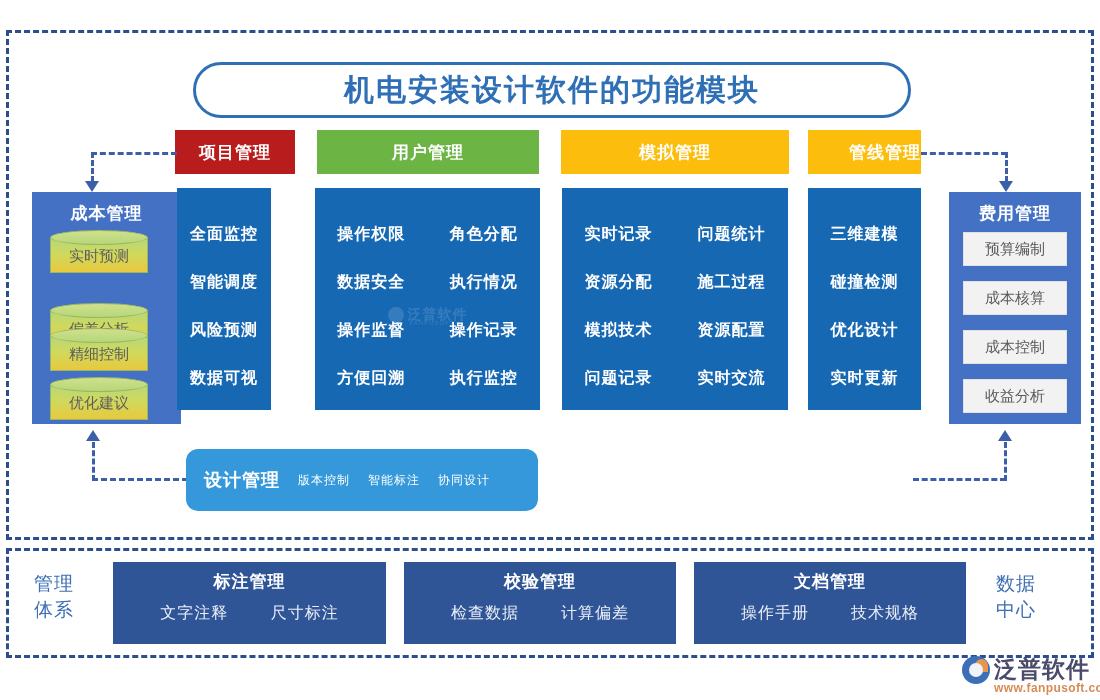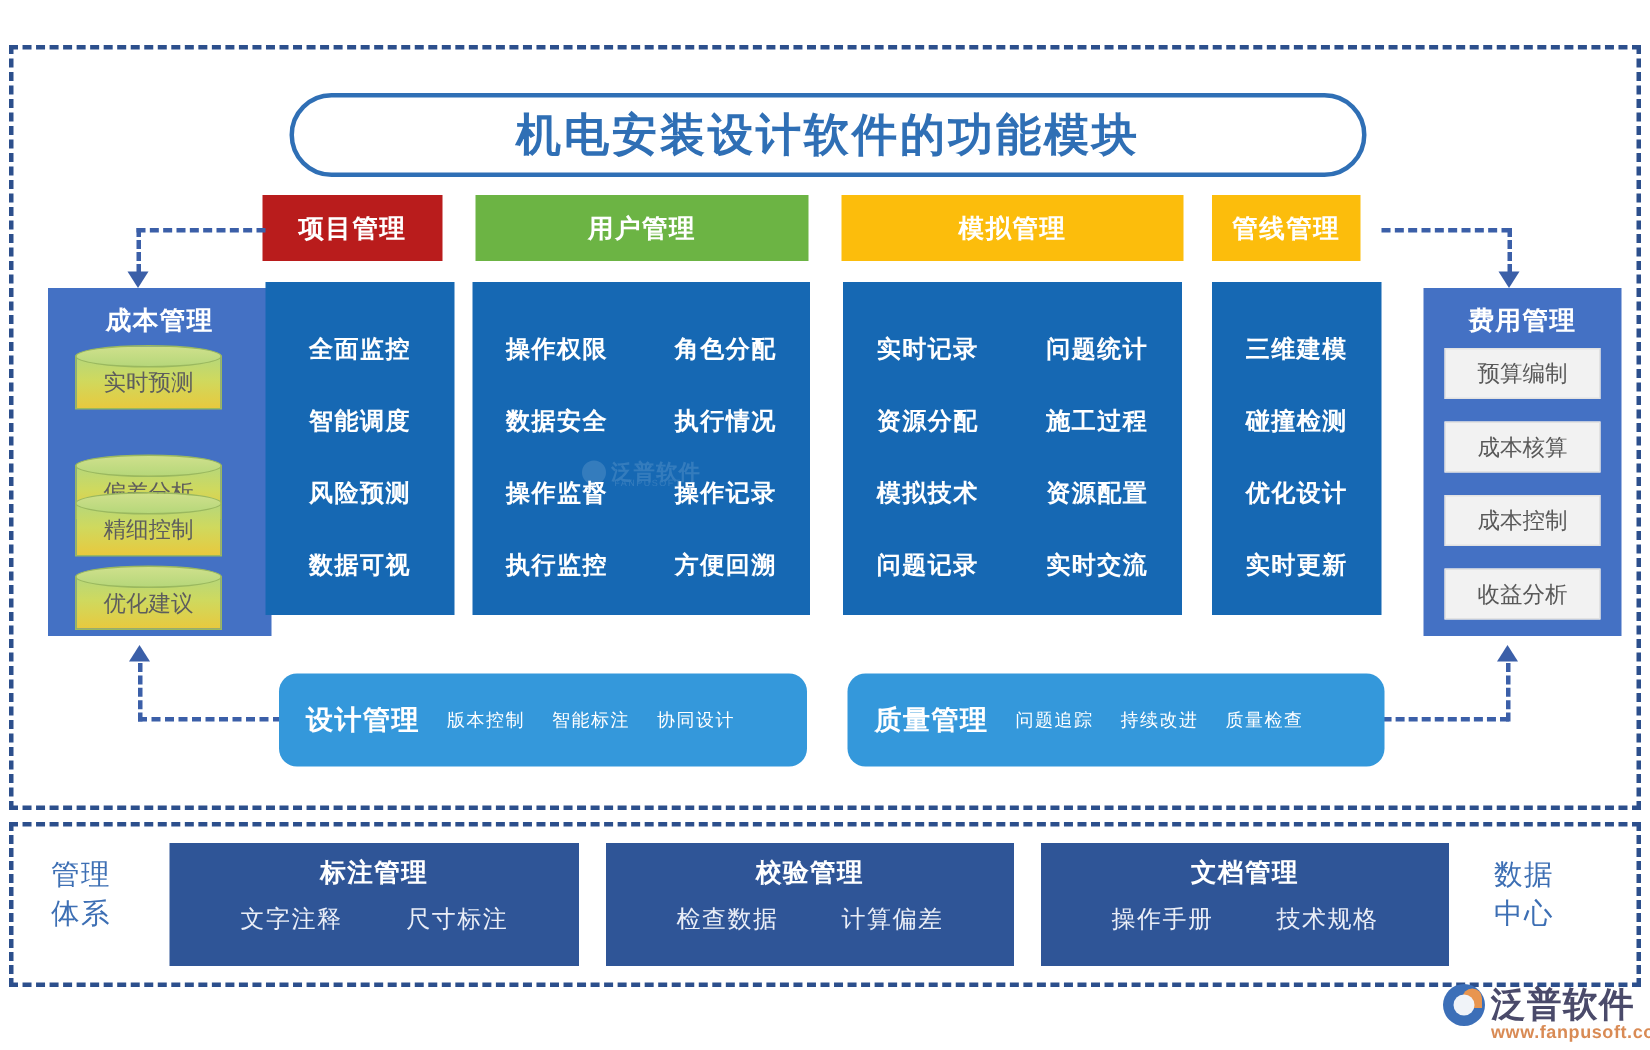--- a/index.html
+++ b/index.html
@@ -169,21 +169,21 @@
 
   <div class="tab" style="left:175px;top:130px;width:120px;background:#b91c1c;">
     <span>项目管理</span>
   </div>
   <div class="tab" style="left:317px;top:130px;width:222px;background:#6cb444;">
     <span>用户管理</span>
   </div>
   <div class="tab" style="left:561px;top:130px;width:228px;background:#fcbd0c;justify-content:center;">
     <span>模拟管理</span>
   </div>
-  <div class="tab" style="left:808px;top:130px;width:99px;background:#fcbd0c;">
+  <div class="tab" style="left:808px;top:130px;width:113px;background:#fcbd0c;justify-content:flex-end;">
     <span>管线管理</span>
   </div>
 
   <div class="dl h" style="left:91px;top:152px;width:86px;"></div>
   <div class="dl v" style="left:91px;top:152px;height:30px;"></div>
   <div class="arrow down" style="left:85px;top:181px;"></div>
 
   <div class="dl h" style="left:921px;top:152px;width:86px;"></div>
   <div class="dl v" style="left:1005px;top:152px;height:30px;"></div>
   <div class="arrow down" style="left:999px;top:181px;"></div>
@@ -221,39 +221,39 @@
       <span>成本核算</span>
     </div>
     <div class="chip" style="top:138px;">
       <span>成本控制</span>
     </div>
     <div class="chip" style="top:187px;">
       <span>收益分析</span>
     </div>
   </div>
 
-  <div class="panel col1" style="left:177px;top:188px;width:126px;height:222px;padding-left:32px;">
+  <div class="panel col1" style="left:177px;top:188px;width:94px;height:222px;padding-left:32px;">
     <div class="grid">
       <div class="cell">全面监控</div>
       <div class="cell">智能调度</div>
       <div class="cell">风险预测</div>
       <div class="cell">数据可视</div>
     </div>
   </div>
 
   <div class="panel col2" style="left:315px;top:188px;width:225px;height:222px;">
     <div class="grid">
       <div class="cell">操作权限</div>
       <div class="cell">角色分配</div>
       <div class="cell">数据安全</div>
       <div class="cell">执行情况</div>
       <div class="cell">操作监督</div>
       <div class="cell">操作记录</div>
+      <div class="cell">方便回溯</div>
       <div class="cell">执行监控</div>
-      <div class="cell">方便回溯</div>
     </div>
     <div class="wm">
       <div class="wmc"></div>
       <div class="wmt">泛普软件</div>
       <div class="wmu">FANPUSOFT</div>
     </div>
   </div>
 
   <div class="panel col2" style="left:562px;top:188px;width:226px;height:222px;">
     <div class="grid">
@@ -284,26 +284,20 @@
   <div class="dl h" style="left:913px;top:478px;width:93px;"></div>
   <div class="dl v" style="left:1004px;top:442px;height:39px;"></div>
   <div class="arrow up" style="left:998px;top:430px;"></div>
 
   <div class="sumbar" style="left:186px;top:449px;width:352px;">
     <span class="head">设计管理</span>
     <span class="it">版本控制</span>
     <span class="it">智能标注</span>
     <span class="it">协同设计</span>
   </div>
-  <div class="sumbar" style="left:565px;top:449px;width:358px;">
-    <span class="head">质量管理</span>
-    <span class="it">问题追踪</span>
-    <span class="it">持续改进</span>
-    <span class="it">质量检查</span>
-  </div>
 
   <div class="sidecap" style="left:24px;top:571px;width:60px;">
     <div>管理</div>
     <div>体系</div>
   </div>
 
   <div class="dpanel" style="left:113px;top:562px;width:273px;">
     <div class="dh">标注管理</div>
     <div class="drow">
       <span class="di">文字注释</span>

